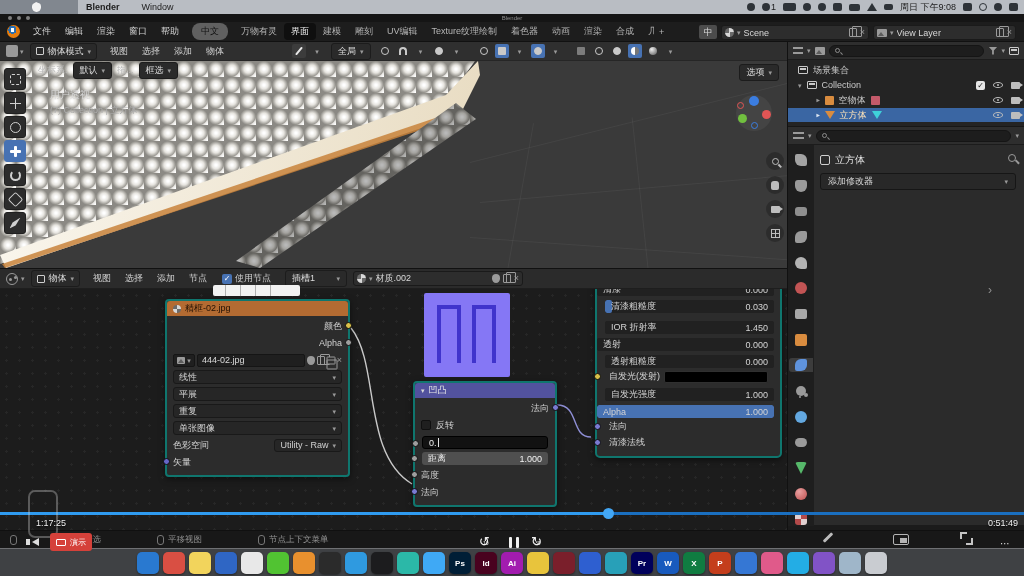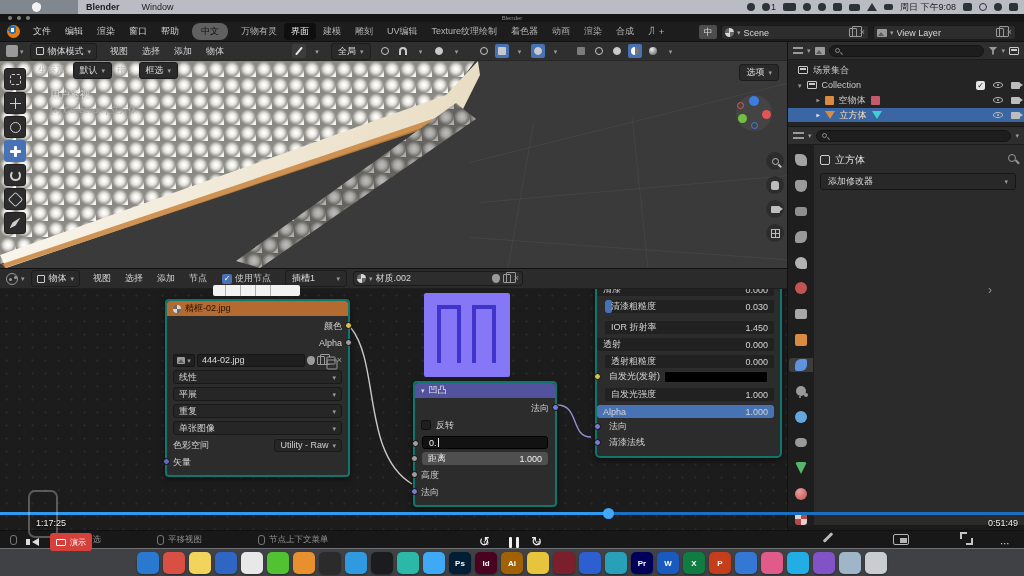--- a/index.html
+++ b/index.html
@@ -884,21 +884,21 @@
       </div>
 
       <div class="dock-app" style="background: rgb(0, 30, 54);">
         <span class="dock-letter">Ps</span>
       </div>
 
       <div class="dock-app" style="background: rgb(73, 2, 31);">
         <span class="dock-letter">Id</span>
       </div>
 
-      <div class="dock-app" style="background: #a16207;">
+      <div class="dock-app" style="background: #a21caf;">
         <span class="dock-letter">Ai</span>
       </div>
 
       <div class="dock-app" style="background: rgb(232, 196, 60);">
         <span class="dock-letter"></span>
       </div>
 
       <div class="dock-app" style="background: rgb(122, 31, 43);">
         <span class="dock-letter"></span>
       </div>

